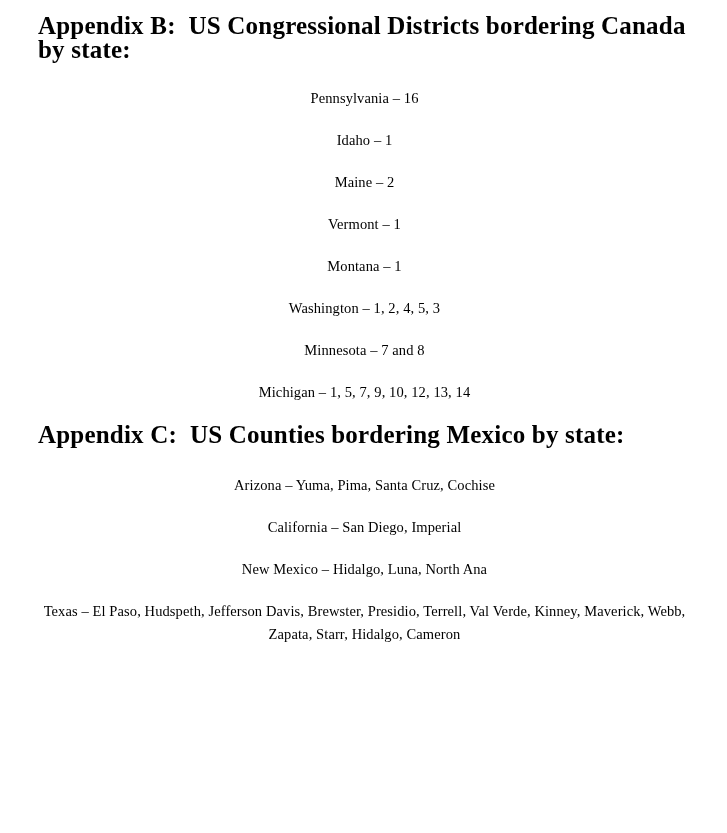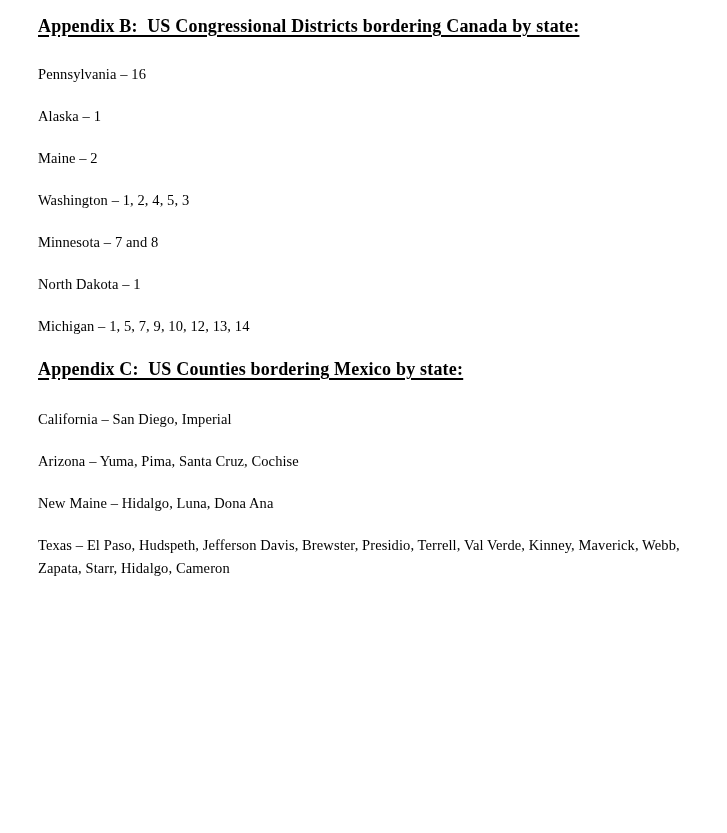--- a/index.html
+++ b/index.html
@@ -12,56 +12,57 @@
     width: 727px;
     height: 833px;
     overflow: hidden;
     font-family: "Liberation Serif", "DejaVu Serif", serif;
   }
   .page {
     padding: 10px 36px 0 38px;
     box-sizing: border-box;
   }
   .appendix-title {
-    font-size: 18px;
+    font-size: 25px;
     font-weight: bold;
     line-height: 24px;
     margin: 4px 0 25px 0;
-    text-decoration: underline;
     text-decoration-thickness: 2px;
     text-underline-offset: 3px;
     white-space: pre-wrap;
     letter-spacing: 0.2px;
   }
   .appendix-title.second {
     margin-top: 13px;
     margin-bottom: 27px;
   }
   .item {
     font-size: 14.5px;
     line-height: 23px;
     margin: 0 0 19px 0;
     letter-spacing: 0.1px;
+    text-align: center;
   }
 </style>
 </head>
 <body>
 
 <div class="page">
 
   <h1 class="appendix-title">Appendix B:  US Congressional Districts bordering Canada by state:</h1>
 
   <p class="item">Pennsylvania – 16</p>
-  <p class="item">Alaska – 1</p>
+  <p class="item">Idaho – 1</p>
   <p class="item">Maine – 2</p>
+  <p class="item">Vermont – 1</p>
+  <p class="item">Montana – 1</p>
   <p class="item">Washington – 1, 2, 4, 5, 3</p>
   <p class="item">Minnesota – 7 and 8</p>
-  <p class="item">North Dakota – 1</p>
   <p class="item">Michigan – 1, 5, 7, 9, 10, 12, 13, 14</p>
 
   <h1 class="appendix-title second">Appendix C:  US Counties bordering Mexico by state:</h1>
 
+  <p class="item">Arizona – Yuma, Pima, Santa Cruz, Cochise</p>
   <p class="item">California – San Diego, Imperial</p>
-  <p class="item">Arizona – Yuma, Pima, Santa Cruz, Cochise</p>
-  <p class="item">New Maine – Hidalgo, Luna, Dona Ana</p>
+  <p class="item">New Mexico – Hidalgo, Luna, North Ana</p>
   <p class="item">Texas – El Paso, Hudspeth, Jefferson Davis, Brewster, Presidio, Terrell, Val Verde, Kinney, Maverick, Webb, Zapata, Starr, Hidalgo, Cameron</p>
 
 </div>
 
 </body></html>

